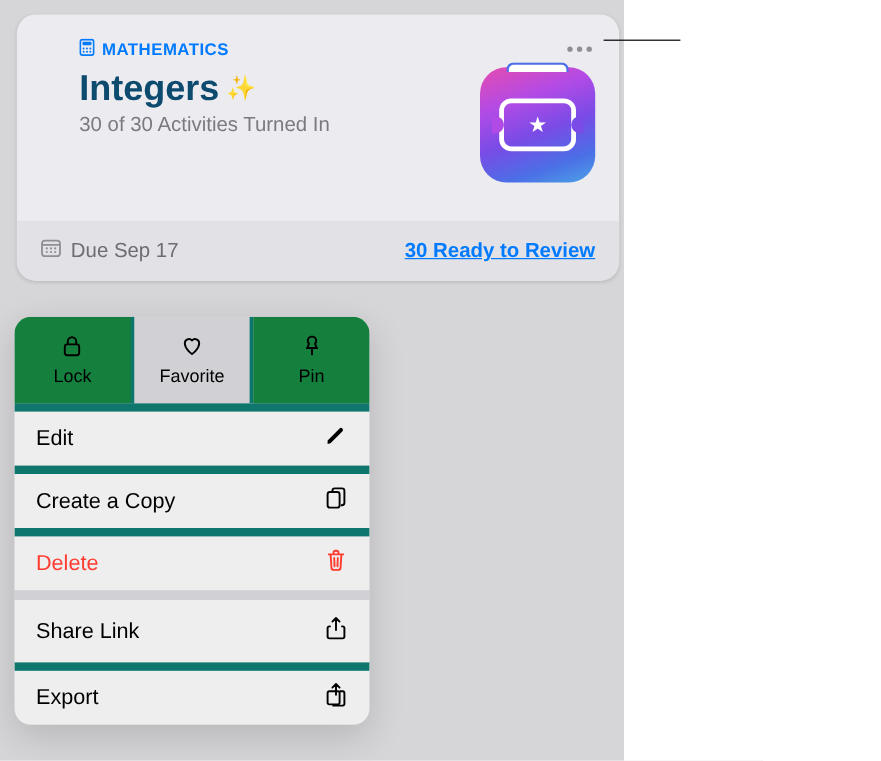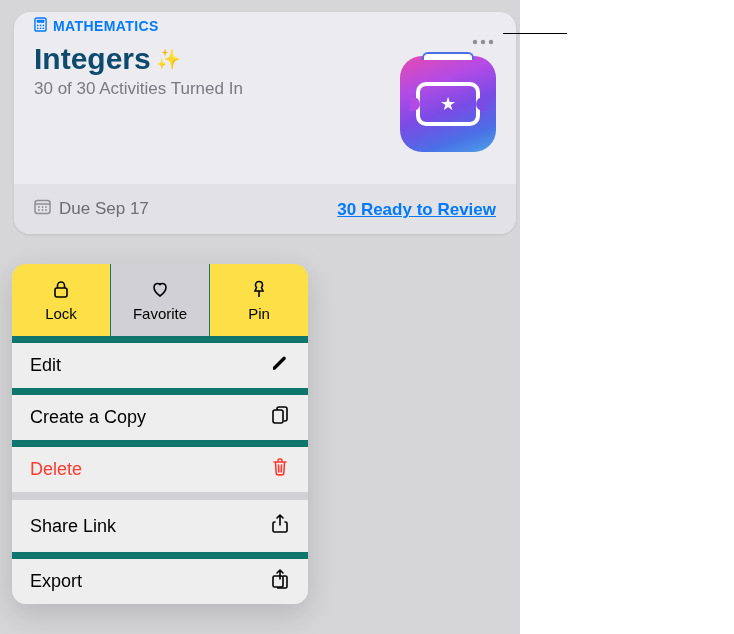--- a/index.html
+++ b/index.html
@@ -24,23 +24,24 @@
       position: absolute;
       left: 14px;
       top: 12px;
       width: 502px;
       background: #ebebf0;
       border-radius: 16px;
       box-shadow: 0 1px 3px rgba(0,0,0,0.1);
       overflow: hidden;
     }
     .card-body {
-      padding: 5px 20px 14px 20px;
+      padding: 20px 20px 14px 20px;
       position: relative;
       min-height: 172px;
+      margin-left: 32px;
     }
     .subject {
       display: flex;
       align-items: center;
       gap: 6px;
       color: #007aff;
       font-size: 14px;
       font-weight: 700;
       letter-spacing: 0.4px;
     }
@@ -128,21 +129,21 @@
     .ticket::after  { right: -10px; background: #7a4be6; border: none; width: 10px; height: 14px; border-radius: 7px 0 0 7px; }
     .ticket-star {
       color: #fff;
       font-size: 18px;
     }
 
     .card-footer {
       background: #e1e1e6;
       padding: 14px 20px;
       display: flex;
-      align-items: flex-end;
+      align-items: center;
       justify-content: space-between;
     }
     .due {
       display: flex;
       align-items: center;
       gap: 8px;
       color: #6d6d72;
       font-size: 17px;
     }
     .due svg { width: 17px; height: 17px; }
@@ -171,22 +172,22 @@
       flex: 1;
       height: 72px;
       display: flex;
       flex-direction: column;
       align-items: center;
       justify-content: center;
       gap: 3px;
       font-size: 15px;
       color: #000;
       cursor: pointer;
-      border-right: 1px solid #0f766e;
-      background: #fde047;
+      border-right: 3px solid #0f766e;
+      background: #15803d;
     }
     .top-btn:last-child { border-right: none; }
     .top-btn svg { width: 20px; height: 20px; }
 
     .menu-group {
       background: #eeeeef;
     }
     .menu-item {
       height: 52px;
       padding: 0 18px 0 18px;

